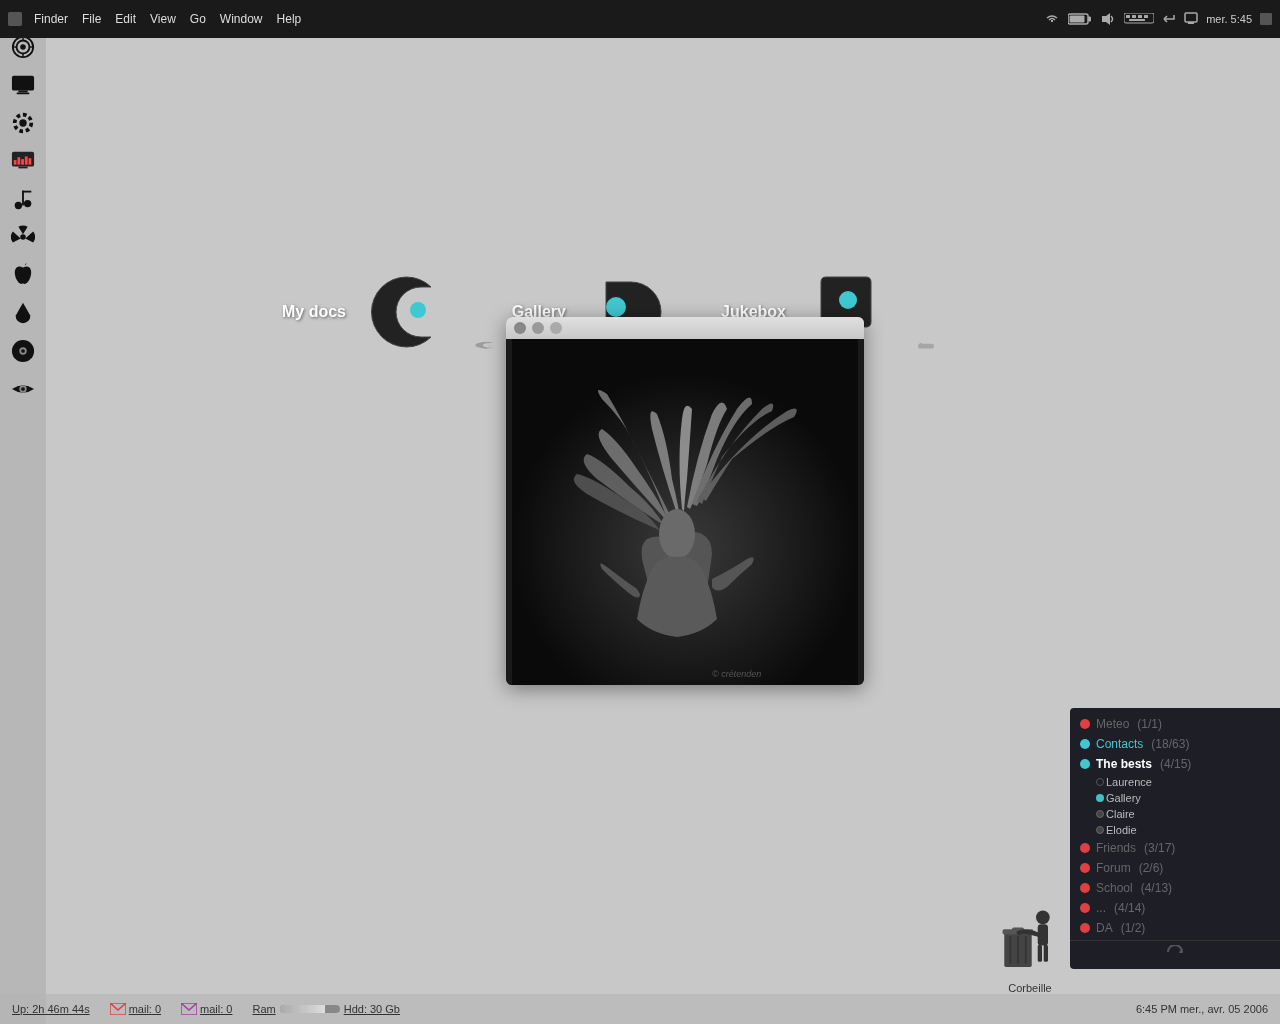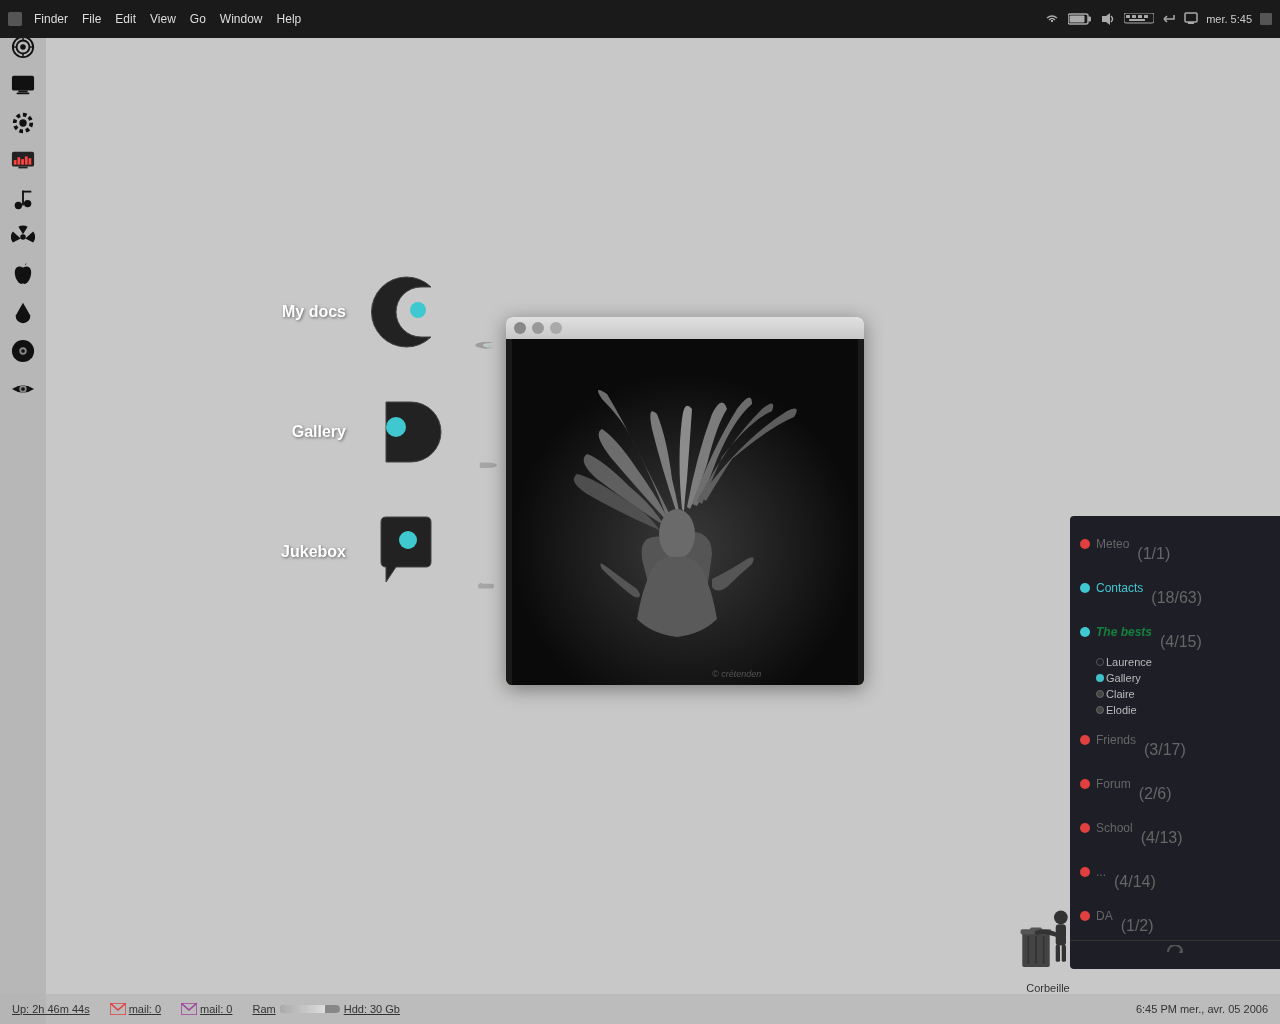--- a/index.html
+++ b/index.html
@@ -81,21 +81,21 @@
       height: calc(100% - 22px);
       background: #c8c8c8;
     }
 
     
     #dock-items {
       position: absolute;
       left: 220px;
       top: 250px;
       display: flex;
-      flex-direction: column;
+      flex-direction: row;
       gap: 40px;
     }
     .dock-item {
       display: flex;
       align-items: center;
       gap: 20px;
       cursor: pointer;
     }
     .dock-label {
       color: #fff;
@@ -175,23 +175,23 @@
     }
     .contact-dot {
       width: 10px;
       height: 10px;
       border-radius: 50%;
       flex-shrink: 0;
     }
     .dot-red { background: #e04040; }
     .dot-cyan { background: #40c8d0; }
     .contact-name { font-size: 12px; }
-    .contact-count { font-size: 16px; color: #666; margin-left: 2px; margin-top: 20px; }
+    .contact-count { font-size: 12px; color: #666; margin-left: 2px; }
     .contact-name.cyan { color: #40c8d0; }
-    .contact-name.active { color: #15803d; font-weight: bold; font-style: italic; }
+    .contact-name.active { color: #ffffff; font-weight: bold; }
     .contact-name.dim { color: #666; }
     .contact-sub {
       display: flex;
       align-items: center;
       padding: 2px 10px 2px 26px;
       gap: 2px;
       cursor: pointer;
     }
     .sub-dot {
       width: 8px;
@@ -248,21 +248,21 @@
     .taskbar-right {
       margin-left: auto;
       font-size: 11px;
       color: #333;
     }
 
     
     #corbeille {
       position: absolute;
       bottom: 30px;
-      right: 202px;
+      right: 220px;
       display: flex;
       flex-direction: column;
       align-items: center;
       gap: 4px;
       cursor: pointer;
     }
     .corbeille-icon {
       width: 60px;
       height: 70px;
       display: flex;

